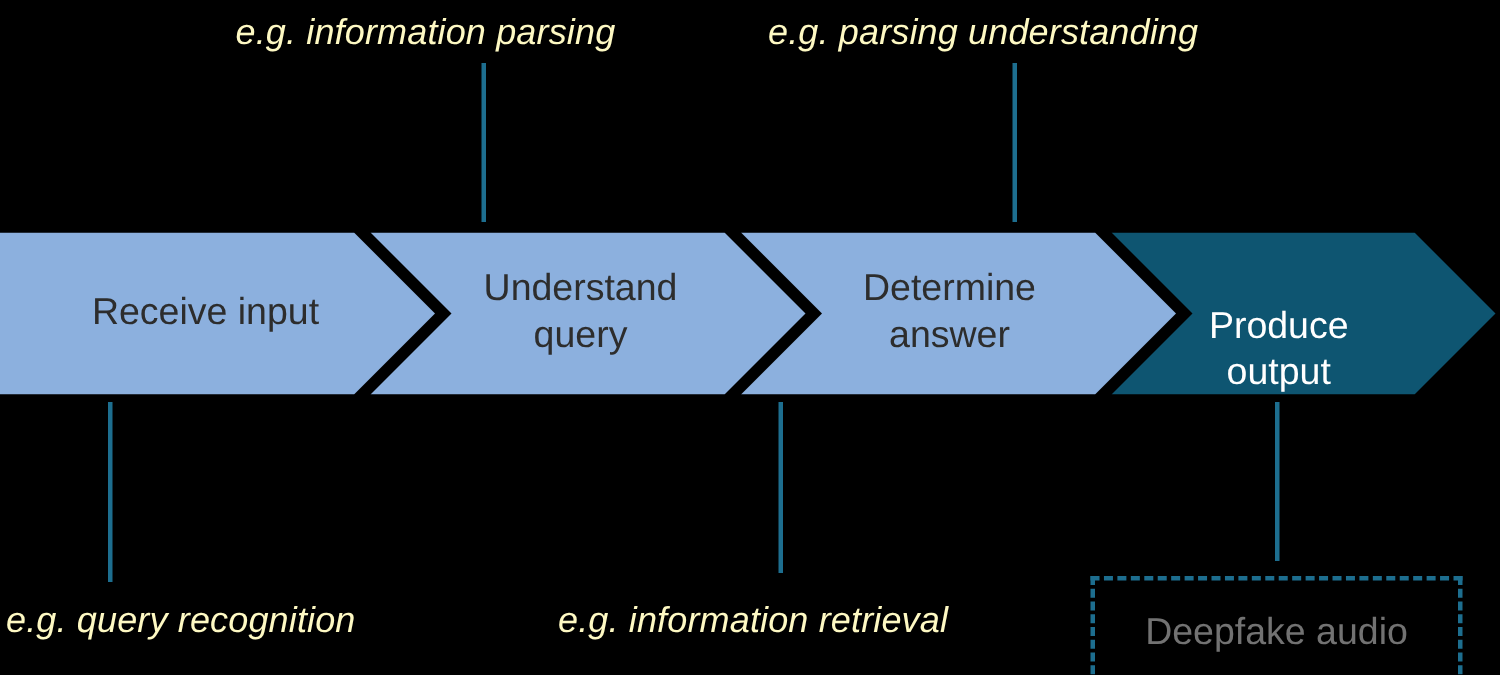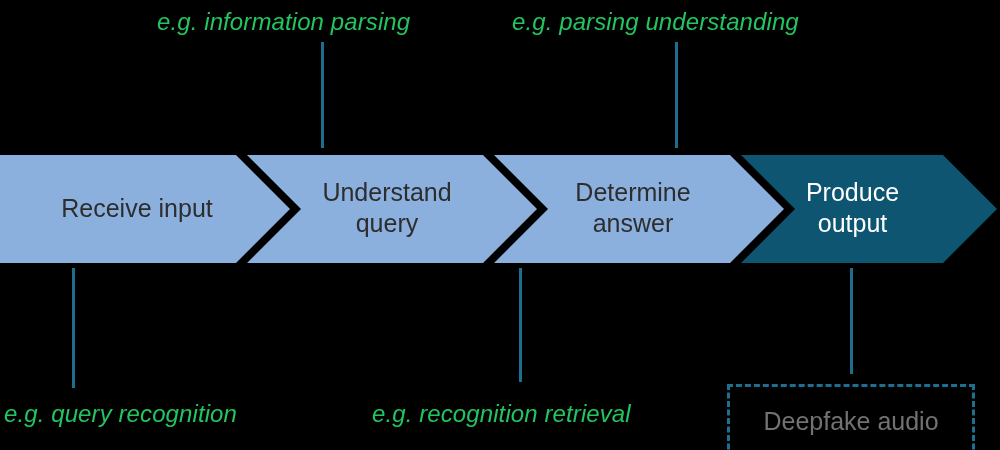--- a/index.html
+++ b/index.html
@@ -14,21 +14,21 @@
     background: #000000;
     overflow: hidden;
     font-family: "Liberation Sans", sans-serif;
   }
 
   
   .annot {
     position: absolute;
     font-style: italic;
     font-size: 24px;
-    color: #22c55e;
+    color: #fef9c3;
     white-space: nowrap;
     letter-spacing: 0.1px;
   }
   .annot-top   { top: 8px; }
   .annot-bot   { top: 400px; }
 
   
   .conn {
     position: absolute;
     width: 3px;
@@ -47,21 +47,21 @@
 
   .step-label {
     position: absolute;
     text-align: center;
     font-size: 25px;
     line-height: 31px;
     color: #2d2d2d;
     white-space: pre-line;
     pointer-events: none;
   }
-  .step-label.accent { color: #ffffff; }
+  .step-label.accent { color: #ffffff; margin-top: 25px; }
 
   
   #deepfake-box {
     position: absolute;
     left: 727px;
     top: 384px;
     width: 248px;
     height: 74px;
     border: 3px dashed #1d6e8f;
     box-sizing: border-box;
@@ -110,19 +110,19 @@
     <div class="step-label accent" style="left:745px; top:22px; width:215px;">Produce
 output</div>
   </div>
 
   <div class="conn" style="left:72px;  top:268px; height:120px;"></div>
   <div class="conn" style="left:519px; top:268px; height:114px;"></div>
   <div class="conn" style="left:850px; top:268px; height:106px;"></div>
 
   <div class="annot annot-bot" style="left:4px;">e.g. query recognition</div>
 
-  <div class="annot annot-bot" style="left:372px;">e.g. recognition retrieval</div>
+  <div class="annot annot-bot" style="left:372px;">e.g. information retrieval</div>
 
   <div id="deepfake-box">
     <span class="dfl">Deepfake audio</span>
   </div>
 
 </div>
 
 </body></html>

